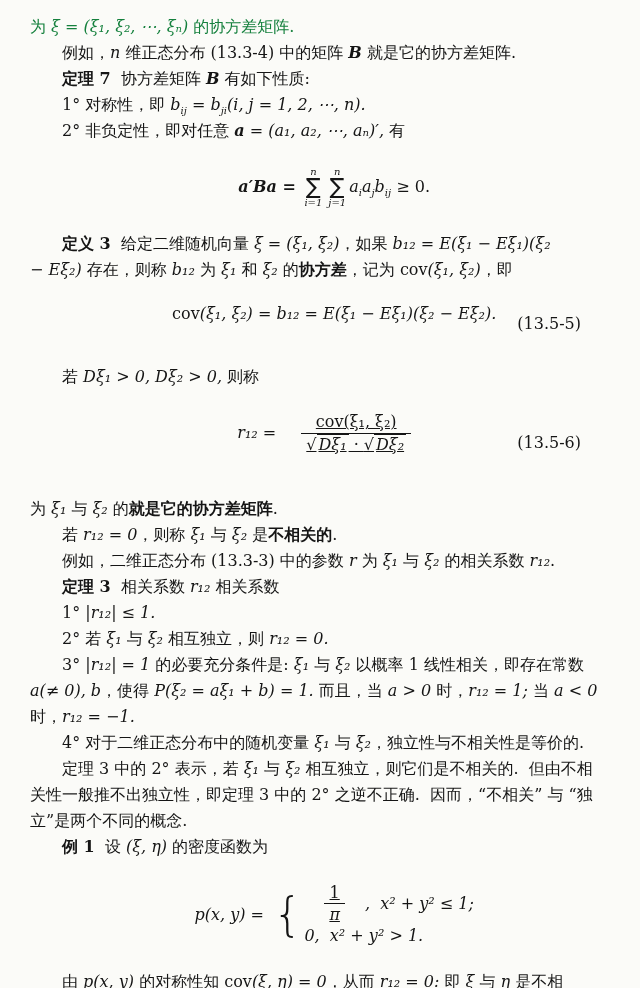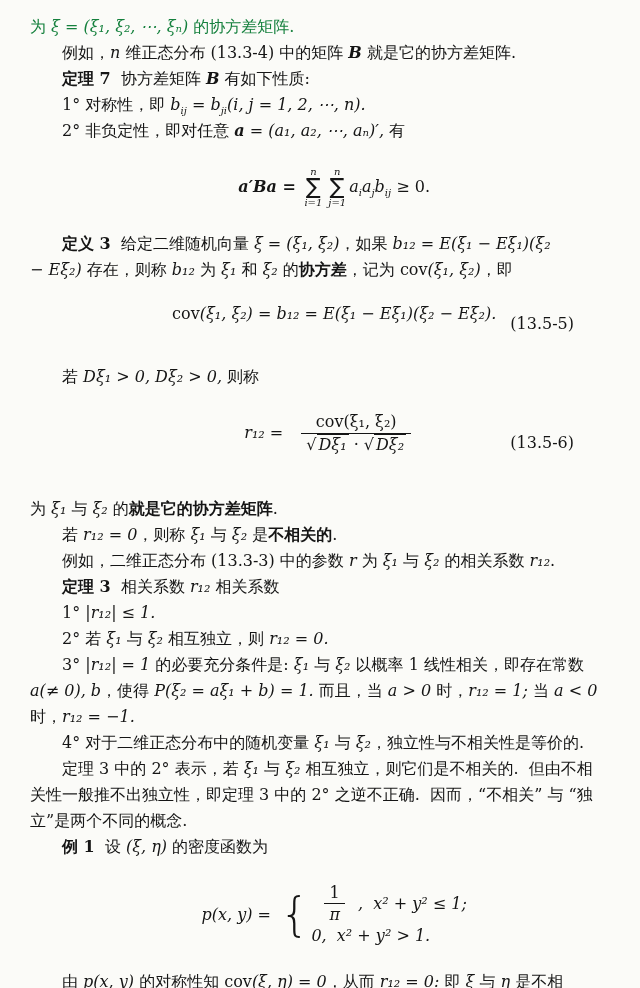--- a/index.html
+++ b/index.html
@@ -12,25 +12,25 @@
   .page{padding:14px 22px 0 30px;position:relative;}
   .line{margin:0;line-height:26px;white-space:pre-wrap;}
   .indent{text-indent:2em;}
   .faint{color:#15803d;}
   .b{font-weight:bold;}
   .i{font-style:italic;}
   sub{font-size:10px;line-height:0;}
   
   .eqrow{position:relative;text-align:center;white-space:pre-wrap;margin:4px 0;line-height:1.2;}
   .eqrow.tight{margin:2px 0;}
-  .eqtag{position:absolute;right:44px;top:50%;transform:translateY(-50%);font-style:normal;}
+  .eqtag{position:absolute;right:37px;top:50%;transform:translateY(-50%);font-style:normal;}
   .sum{display:inline-flex;flex-direction:column;align-items:center;vertical-align:middle;line-height:1;margin:0 3px;}
   .sum .lim{font-size:10px;font-style:italic;line-height:1;}
   .sum .sig{font-size:22px;line-height:.95;font-family:"DejaVu Sans",sans-serif;}
-  .frac{display:inline-block;vertical-align:middle;text-align:center;margin:0 13px;}
+  .frac{display:inline-block;vertical-align:middle;text-align:center;margin:0 20px;text-decoration:underline;}
   .fnum{display:block;padding:0 5px 1px;line-height:1.15;}
   .fden{display:block;border-top:1.5px solid #151515;padding:2px 5px 0;line-height:1.15;}
   .ov{border-top:1.5px solid #151515;padding:0 2px;}
   .brace{font-size:46px;font-weight:300;vertical-align:middle;line-height:.8;margin:0 2px 0 4px;font-family:"DejaVu Sans",sans-serif;}
   .cases{display:inline-flex;flex-direction:column;align-items:flex-start;vertical-align:middle;text-align:left;row-gap:3px;}
   .caserow{line-height:1.15;white-space:pre-wrap;}
 </style>
 </head>
 <body>
 

